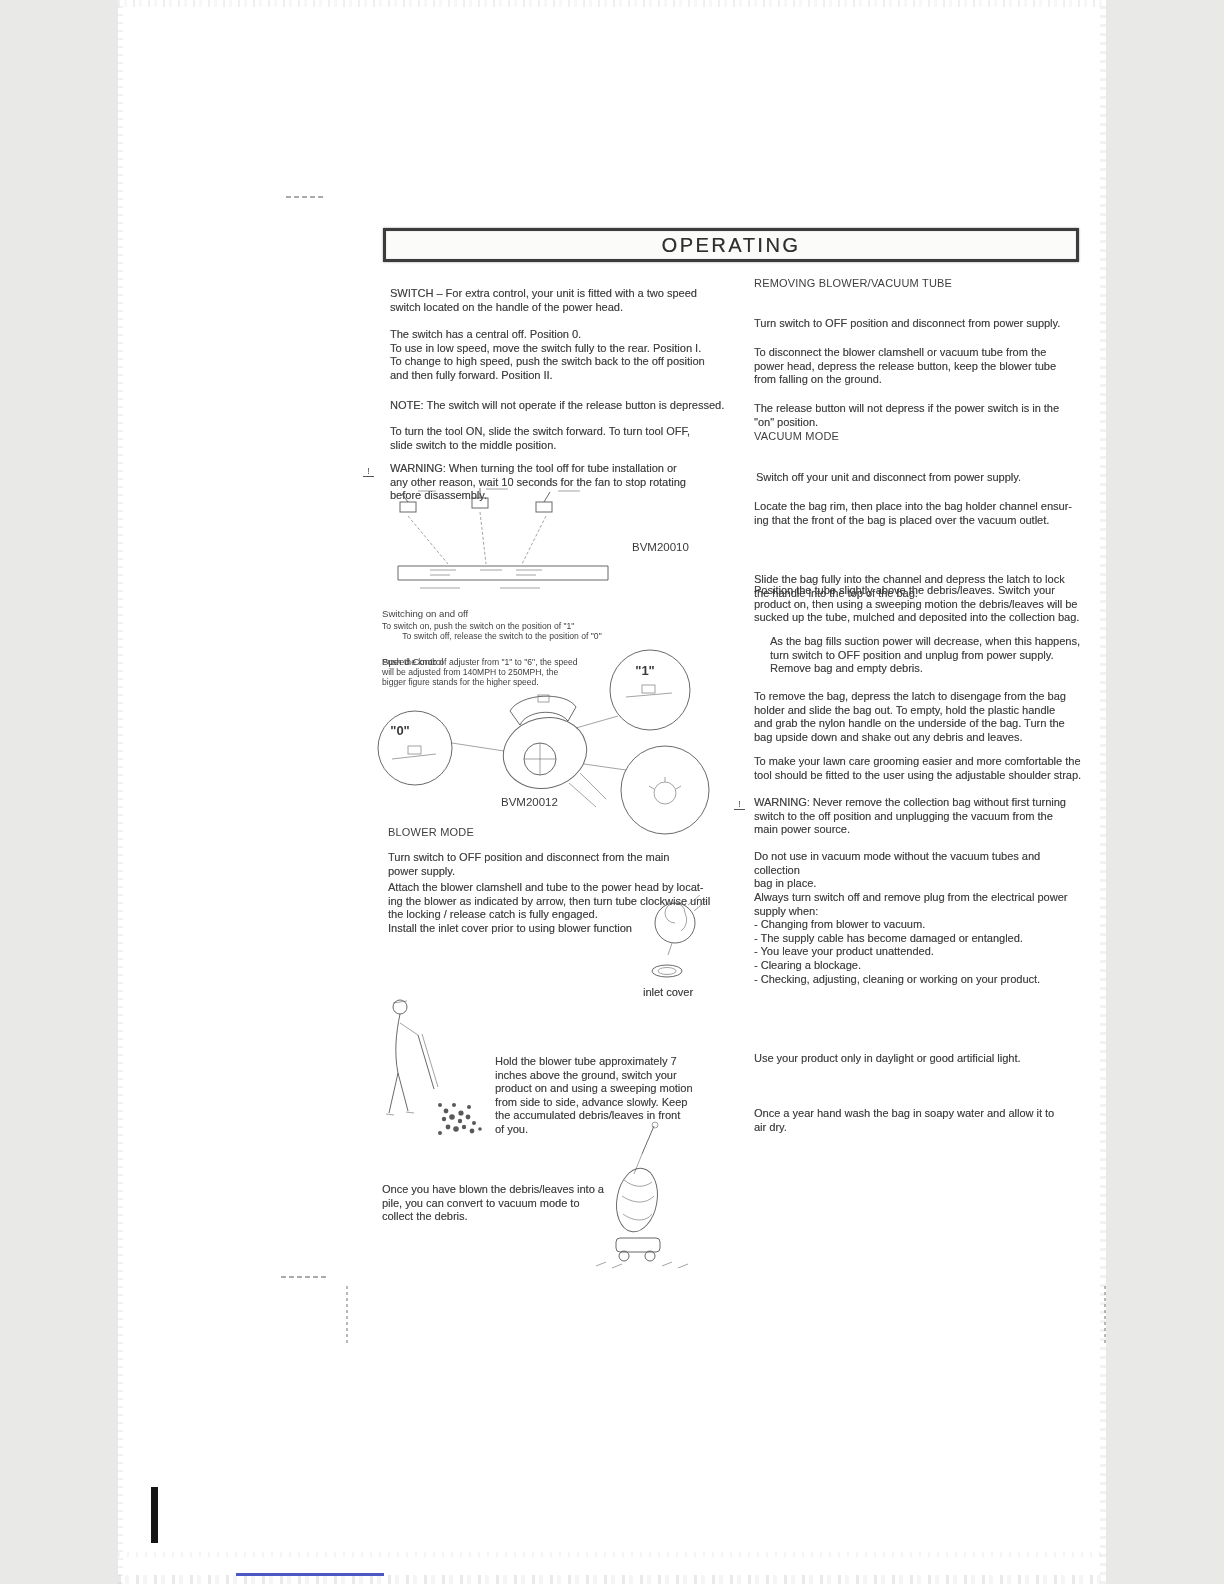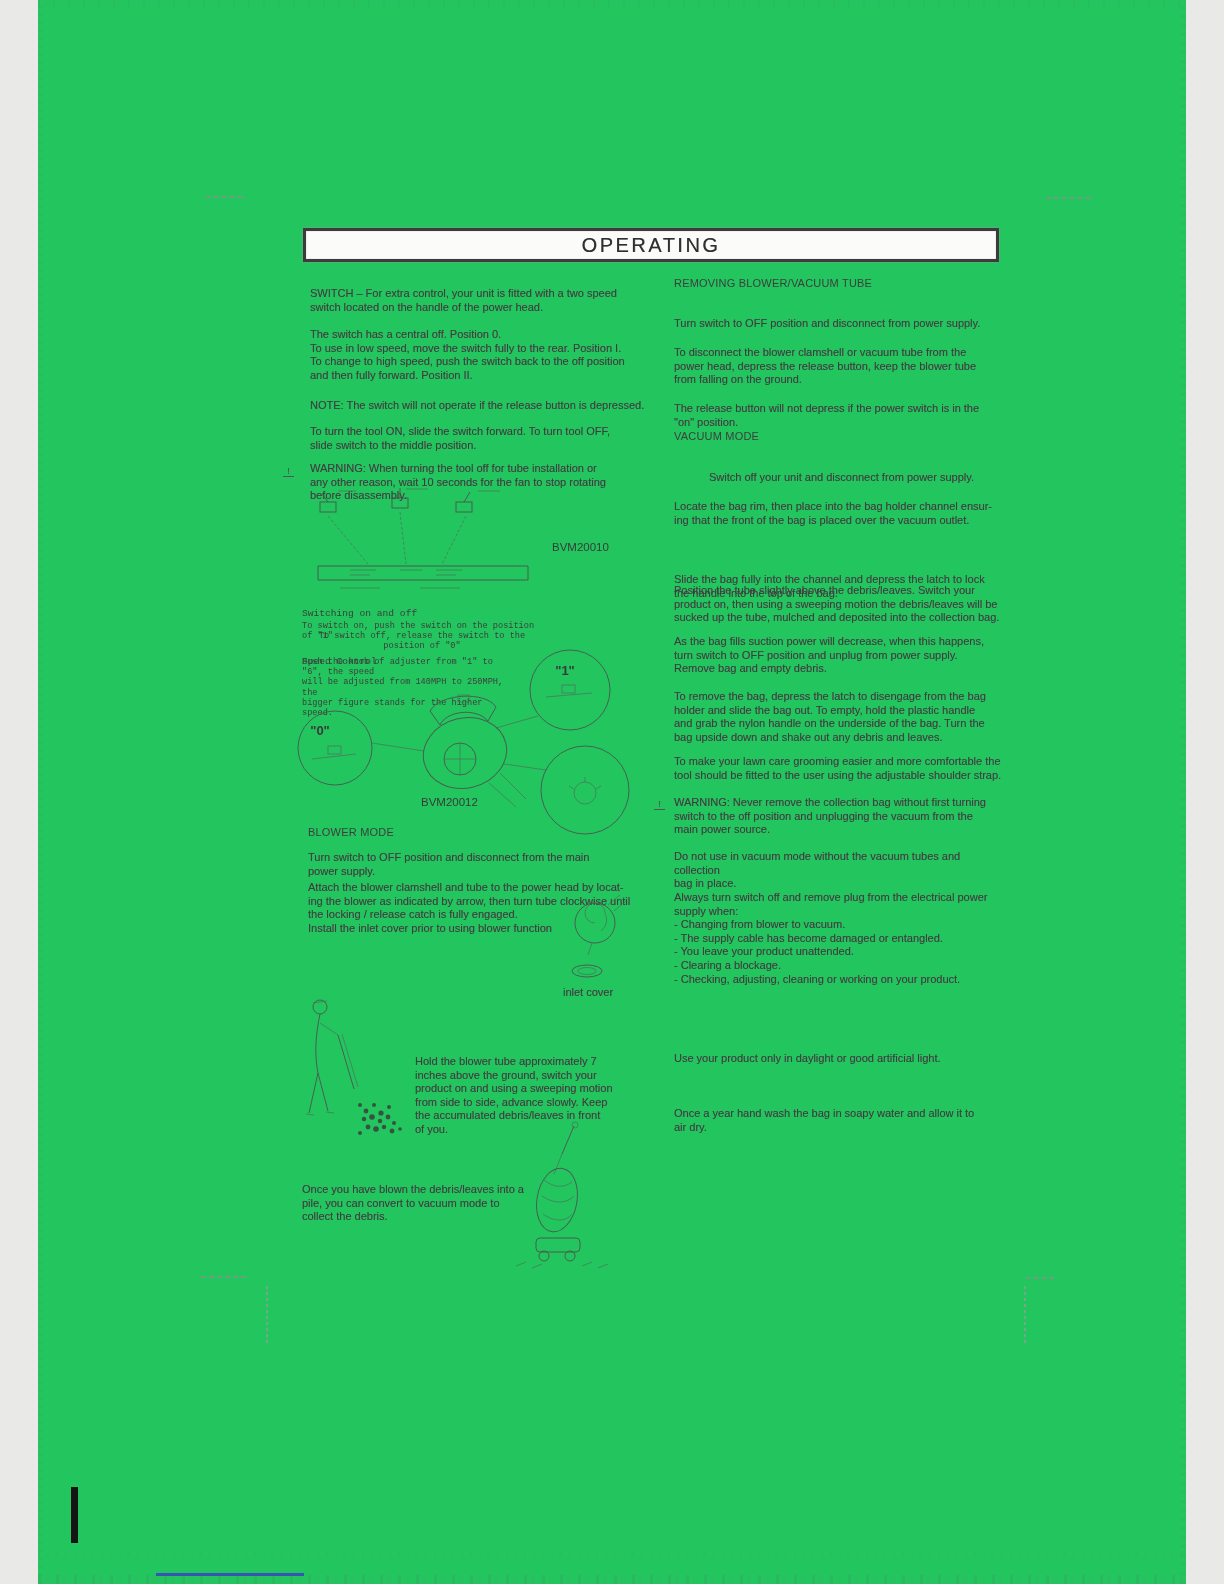--- a/index.html
+++ b/index.html
@@ -1,27 +1,27 @@
 <!DOCTYPE html>
 <html><head>
 <meta charset="utf-8">
 <style>
   html,body{margin:0;padding:0;background:#e9e9e7;}
   .page{
-    position:relative; width:1148px; height:1584px; margin:0 auto;
-    background:#22c55e; overflow:hidden;
+    position:relative; width:988px; height:1584px; margin:0 auto;
+    background:#ffffff; overflow:hidden;
     font-family:"Liberation Sans", sans-serif;
     color:#3e3e3e;
   }
   .blk{position:absolute;}
   .para{
     font-size:11px; line-height:13.6px; white-space:pre-line;
     text-shadow:0.2px 0.2px 0.4px rgba(90,90,90,.55);
   }
-  .small{font-size:8.6px; line-height:10.2px;font-family:Liberation Mono, monospace;}
+  .small{font-size:8.6px; line-height:10.2px;}
   .heading{font-size:11px; letter-spacing:.2px;}
   .diag-label{font-size:11.5px; color:#3a3a3a;}
   .title-box{
     position:absolute; left:265px; top:228px; width:690px; height:28px;
     border:3px solid #3c3c3c; box-shadow:0 0 2px #9a9a9a, inset 0 0 1px #8a8a8a;
     display:flex; align-items:center; justify-content:center;
     background:#fbfbf9;
   }
   .title-text{
     font-size:20px; letter-spacing:2.5px; color:#2f2f2f;
@@ -240,29 +240,29 @@
 
   <div class="heading blk" style="left:636px; top:277px;">REMOVING BLOWER/VACUUM TUBE</div>
   <p class="para blk" style="left:636px; top:306px; width:326px;">Turn switch to OFF position and disconnect from power supply.</p>
   <p class="para blk" style="left:636px; top:335px; width:326px;">To disconnect the blower clamshell or vacuum tube from the
 power head, depress the release button, keep the blower tube
 from falling on  the ground.</p>
   <p class="para blk" style="left:636px; top:391px; width:326px;">The release button will not depress if the power switch is in the
 "on" position.</p>
 
   <div class="heading blk" style="left:636px; top:430px;">VACUUM MODE</div>
-  <p class="para blk" style="left:638px; top:460px; width:326px;margin-left:33px;">Switch off your unit and disconnect from power supply.</p>
+  <p class="para blk" style="left:638px; top:460px; width:326px;">Switch off your unit and disconnect from power supply.</p>
   <p class="para blk" style="left:636px; top:489px; width:330px;">Locate the bag rim, then place into the bag holder channel ensur-
 ing that the front of the bag is placed over the vacuum outlet.</p>
   <p class="para blk" style="left:636px; top:531px; width:330px;margin-top:42px;">Slide the bag fully into the channel and depress the latch to lock
 the handle into the top of the bag.</p>
   <p class="para blk" style="left:636px; top:573px; width:334px;">Position the tube slightly above the debris/leaves. Switch your
 product on, then using a sweeping motion the debris/leaves will be
 sucked up the tube, mulched and deposited into the collection bag.</p>
-  <p class="para blk" style="left:636px; top:627px; width:330px;margin-top:8px;">As the bag fills suction power will decrease, when this happens,
+  <p class="para blk" style="left:652px; top:627px; width:330px;margin-top:8px;">As the bag fills suction power will decrease, when this happens,
 turn switch to  OFF position and unplug from power supply.
 Remove bag and empty debris.</p>
   <p class="para blk" style="left:636px; top:679px; width:330px;">To remove the bag, depress the latch to disengage from the bag
 holder and slide the bag out. To empty, hold the plastic handle
 and grab the nylon handle on the underside of the bag. Turn the
 bag upside down and shake out any debris and leaves.</p>
   <p class="para blk" style="left:636px; top:744px; width:334px;">To make your lawn care grooming easier and more comfortable the
 tool should be fitted to the user using the adjustable shoulder strap.</p>
 
   <span class="warn-icon" style="left:616px; top:799px;">!</span>

